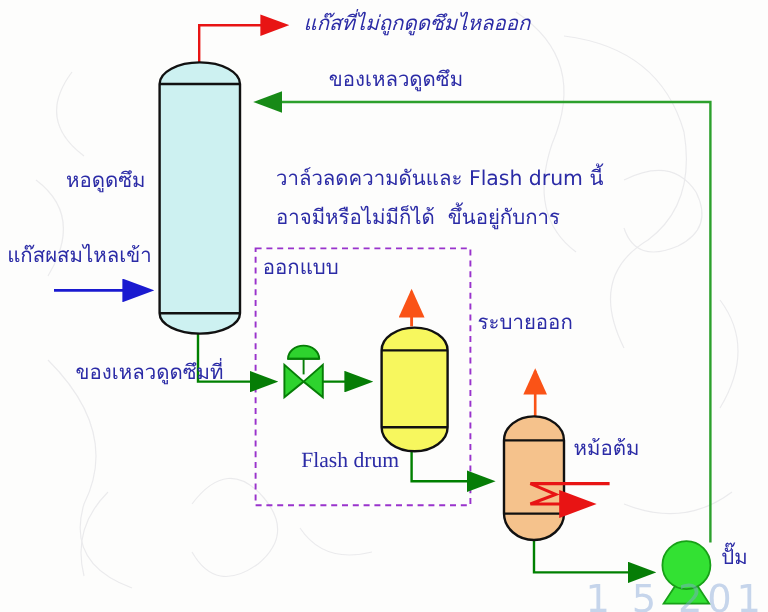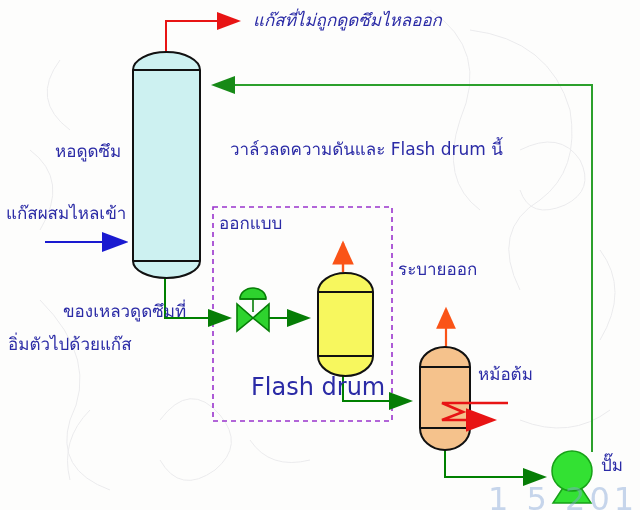--- a/index.html
+++ b/index.html
@@ -12,21 +12,21 @@
   }
   #sketch-bg,#diagram{position:absolute;left:0;top:0;}
   .lbl{
     position:absolute;
     color:#2b2ba6;
     font-size:17px;
     line-height:1.2;
     white-space:pre;
     user-select:none;
   }
-  .lbl.en{font-size:24px;}
+  .lbl.en{font-size:18px;font-family:Liberation Serif, serif;}
   #watermark{
     position:absolute;
     left:488px;top:480px;
     color:rgba(130,165,215,0.45);
     font-size:32px;
     letter-spacing:4px;
     white-space:pre;
   }
 </style>
 </head>
@@ -115,36 +115,37 @@
     <path d="M508 403 L442 403 L463 412 L442 420 L492 420" fill="none" stroke="#e81414" stroke-width="2.6" marker-end="url(#ar-red)"></path>
 
     <g>
       <polygon points="572,474 553,503 591,503" fill="#33e133" stroke="#17a017" stroke-width="1.5"></polygon>
       <circle cx="572" cy="471" r="20" fill="#33e133" stroke="#17a017" stroke-width="1.5"></circle>
     </g>
   </svg>
 
   <div class="lbl" style="left:253px;top:10px;font-style:italic;">แก๊สที่ไม่ถูกดูดซึมไหลออก</div>
 
+  <div class="lbl" style="left:274px;top:57px;">ของเหลวดูดซึม</div>
 
   <div class="lbl" style="left:55px;top:141px;">หอดูดซึม</div>
 
   <div class="lbl" style="left:6px;top:203px;">แก๊สผสมไหลเข้า</div>
 
   <div class="lbl" style="left:230px;top:139px;">วาล์วลดความดันและ Flash drum นี้</div>
 
+  <div class="lbl" style="left:230px;top:172px;">อาจมีหรือไม่มีก็ได้  ขึ้นอยู่กับการ</div>
 
   <div class="lbl" style="left:219px;top:213px;">ออกแบบ</div>
 
 
   <div class="lbl" style="left:398px;top:259px;">ระบายออก</div>
 
   <div class="lbl" style="left:23px;top:301px;margin-left:40px;">ของเหลวดูดซึมที่</div>
 
-  <div class="lbl" style="left:8px;top:334px;">อิ่มตัวไปด้วยแก๊ส</div>
 
 
   <div class="lbl en" style="left:251px;top:373px;">Flash drum</div>
 
   <div class="lbl" style="left:478px;top:364px;">หม้อต้ม</div>
 
   <div class="lbl" style="left:601px;top:455px;text-align:right;">ปั๊ม</div>
 
   <div id="watermark">1 5 2013</div>
 </div>

